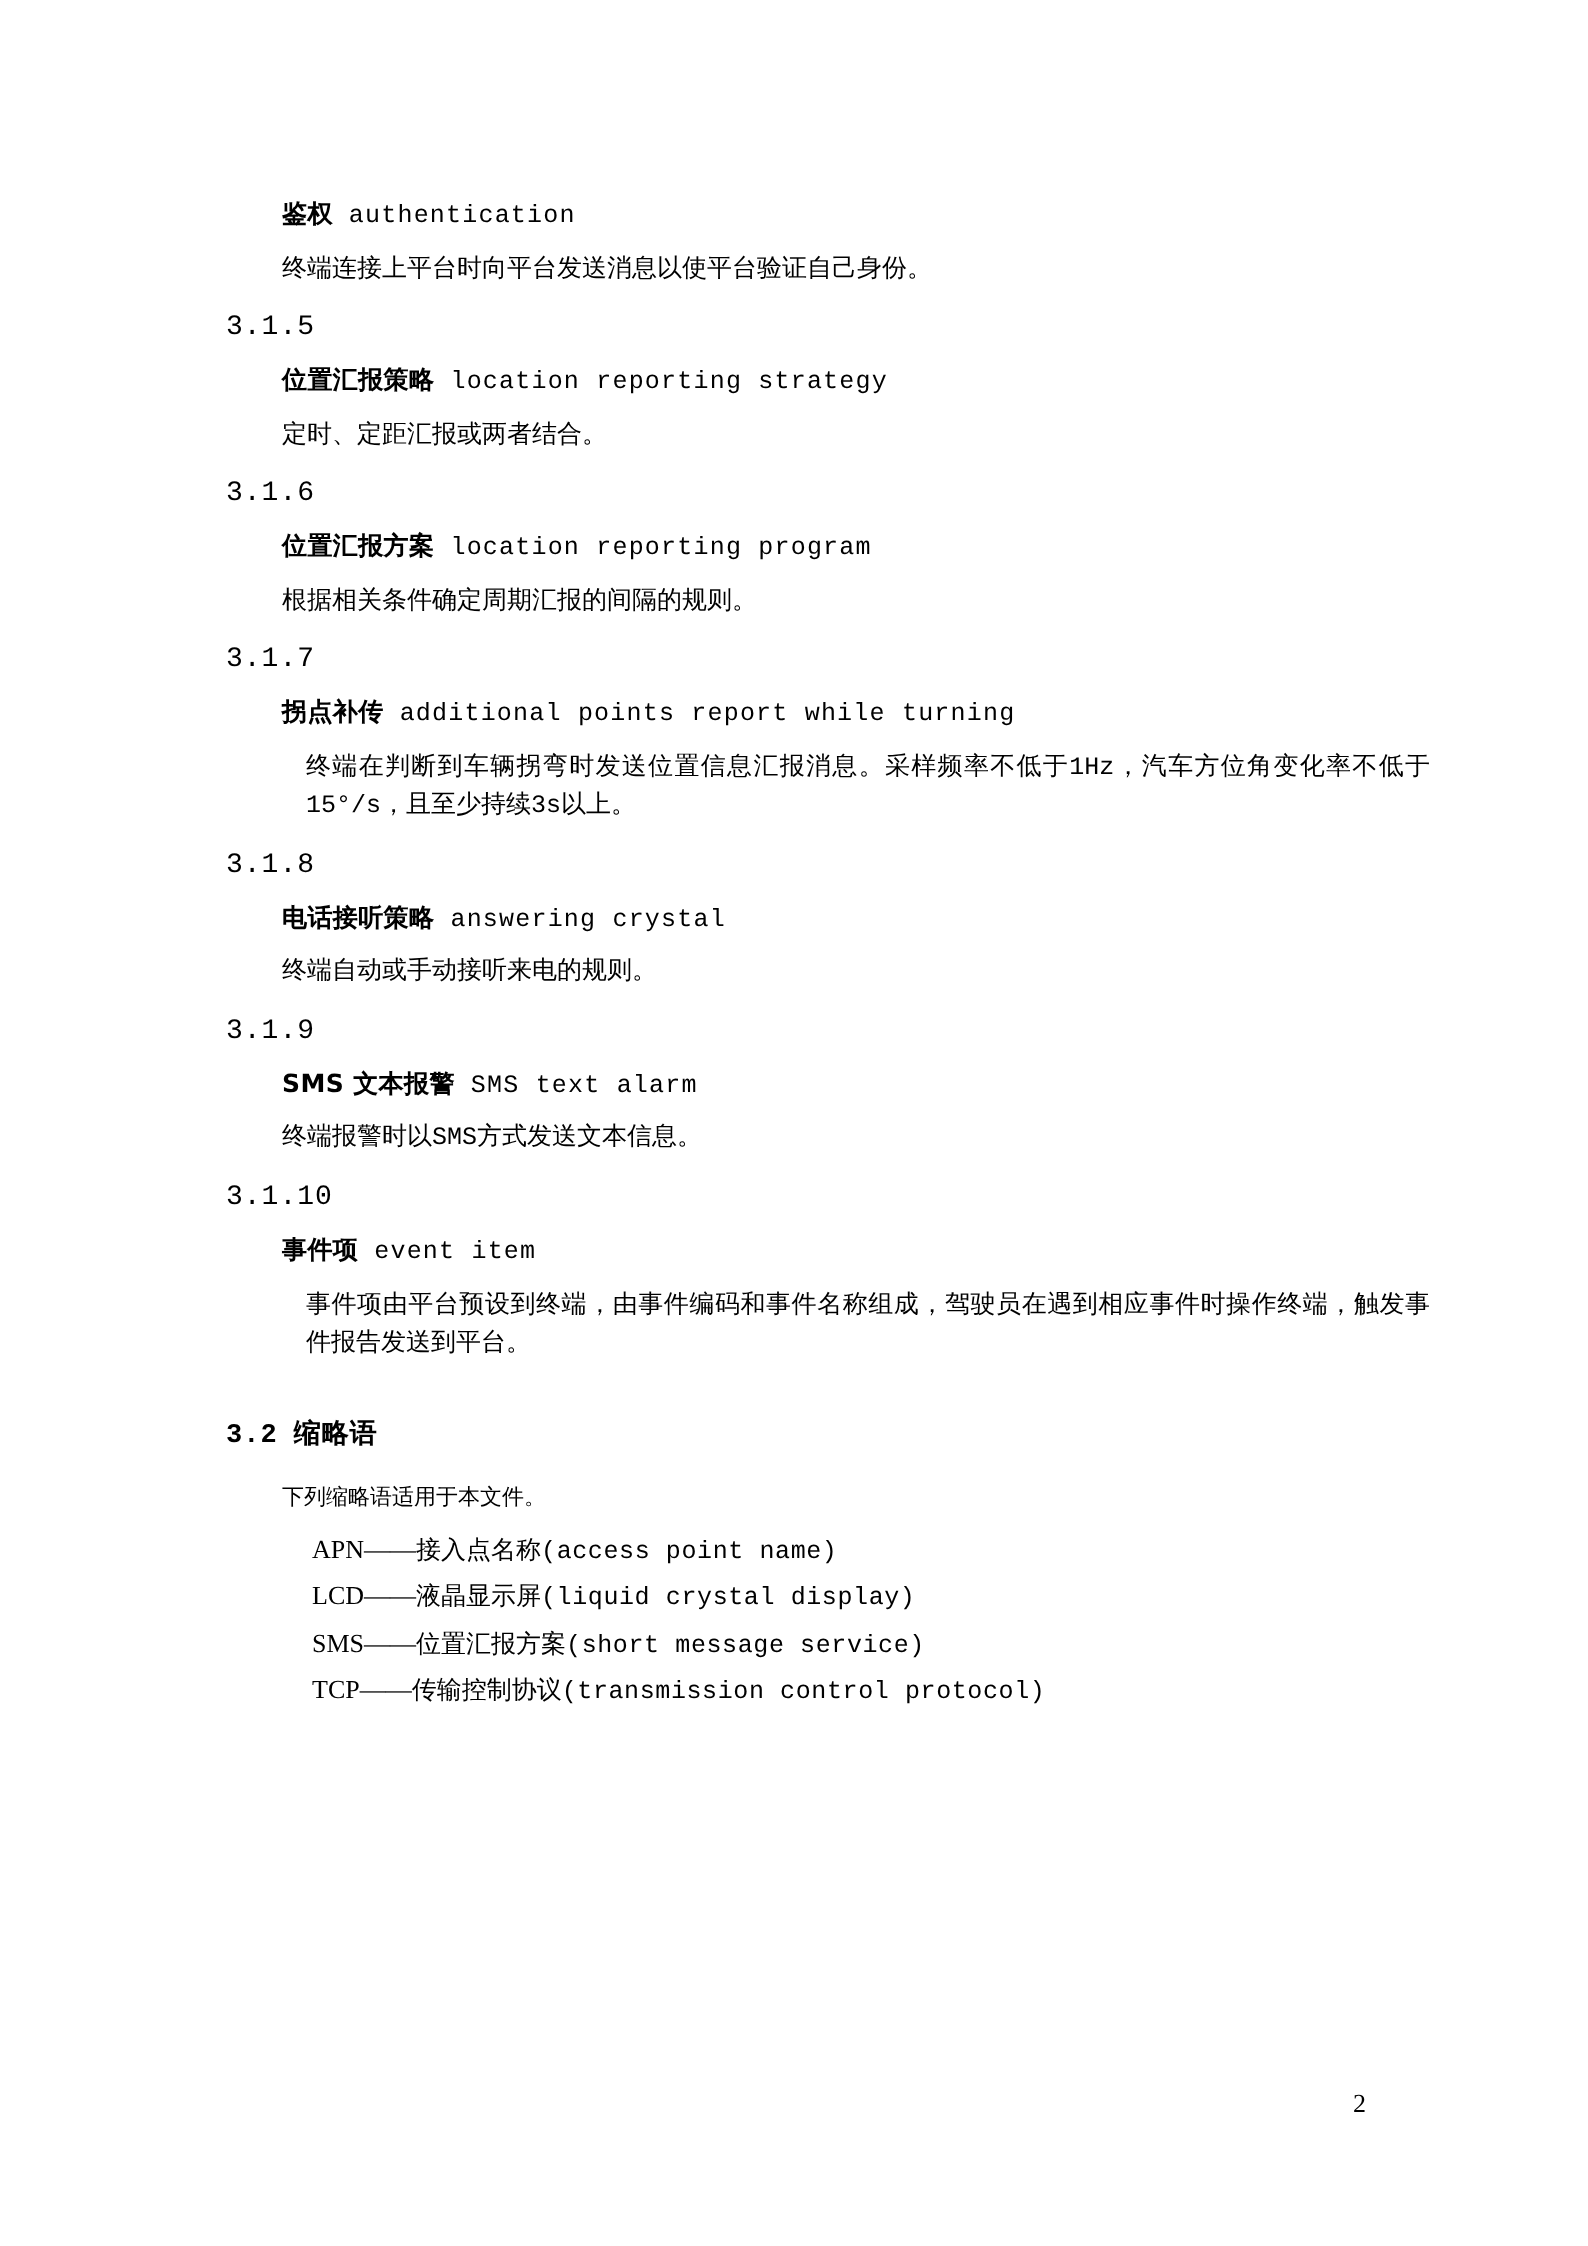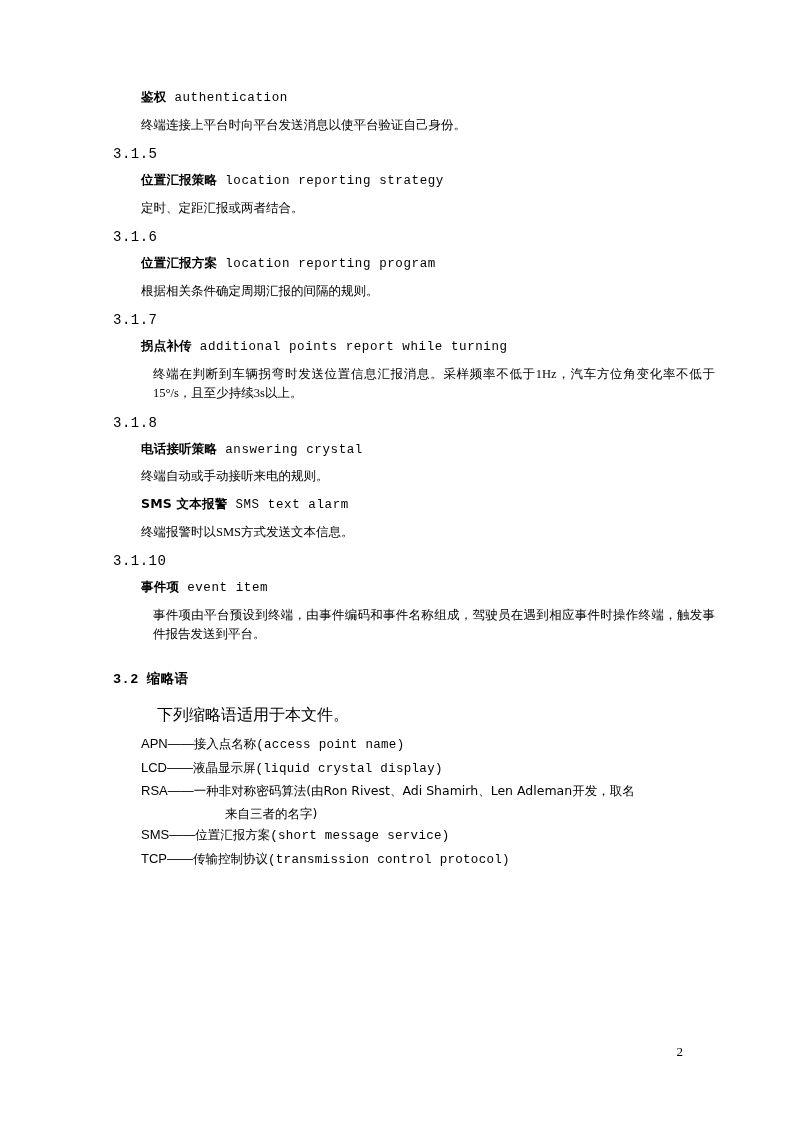--- a/index.html
+++ b/index.html
@@ -12,21 +12,21 @@
     width: 794px;
     height: 1123px;
     background: #ffffff;
     font-family: "Liberation Serif", serif;
     color: #000000;
     overflow: hidden;
   }
   .content {
     position: absolute;
     left: 113px;
-    top: 80px;
+    top: 90px;
     width: 570px;
   }
 
   
   .clause-num {
     font-family: "Liberation Mono", monospace;
     font-size: 14px;
     letter-spacing: 0.5px;
     margin: 11px 0 0 0;
     line-height: 1.2;
@@ -47,21 +47,21 @@
   }
   .term .en {
     font-family: "Liberation Mono", monospace;
     font-size: 12.5px;
     letter-spacing: 0.6px;
   }
 
   
   .def {
     margin: 9px 0 0 28px;
-    font-family: Liberation Serif, serif;
+    font-family: Liberation Mono, monospace;
     font-size: 12.5px;
     line-height: 1.55;
     text-align: justify;
   }
   .def.wide {
     margin-left: 40px;
     width: 562px;
     text-indent: 0;
   }
 
@@ -73,40 +73,41 @@
     font-weight: 700;
     letter-spacing: 0.5px;
   }
   .sec-head .num {
     font-family: "Liberation Mono", monospace;
     font-weight: 700;
     margin-right: 8px;
   }
 
   .intro {
-    margin: 14px 0 0 44px;
-    font-family: "DejaVu Sans", sans-serif;
-    font-size: 16px;
+    margin: 14px 0 0 28px;
+    font-family: "DejaVu Sans", sans-serif;
+    font-size: 11px;
     line-height: 1.5;
   }
 
   
   .abbr-list {
     margin: 6px 0 0 28px;
   }
   .abbr-item {
     display: flex;
     font-size: 12.5px;
     line-height: 1.72;
     font-family: "DejaVu Sans", sans-serif;
   }
   .abbr-item .key {
-    font-family: Liberation Sans, sans-serif;
+    font-family: Liberation Serif, serif;
     font-size: 13px;
     white-space: nowrap;
+    margin-left: 15px;
   }
   .abbr-item .val {
     font-family: "DejaVu Sans", sans-serif;
   }
   .abbr-item .val .mono {
     font-family: "Liberation Mono", monospace;
     font-size: 12.5px;
     letter-spacing: 0.3px;
   }
   .abbr-item.multiline {
@@ -158,20 +159,21 @@
     </div>
     <div class="def wide">终端在判断到车辆拐弯时发送位置信息汇报消息。采样频率不低于1Hz，汽车方位角变化率不低于15°/s，且至少持续3s以上。</div>
 
     <div class="clause-num">3.1.8</div>
     <div class="term">
       <span class="cn">电话接听策略</span>
       <span class="en">answering crystal</span>
     </div>
     <div class="def">终端自动或手动接听来电的规则。</div>
 
+    <div class="clause-num">3.1.9</div>
     <div class="term">
       <span class="cn">SMS 文本报警</span>
       <span class="en">SMS text alarm</span>
     </div>
     <div class="def">终端报警时以SMS方式发送文本信息。</div>
 
     <div class="clause-num">3.1.10</div>
     <div class="term">
       <span class="cn">事件项</span>
       <span class="en">event item</span>
@@ -185,24 +187,20 @@
 
     <div class="abbr-list">
       <div class="abbr-item">
         <span class="key">APN——</span>
         <span class="val"><span>接入点名称</span><span class="mono">(access point name)</span></span>
       </div>
       <div class="abbr-item">
         <span class="key">LCD——</span>
         <span class="val"><span>液晶显示屏</span><span class="mono">(liquid crystal display)</span></span>
       </div>
-      <div class="abbr-item multiline">
-        <span class="key">RSA——</span><span class="val"><span>一种非对称密码算法</span><span>(由Ron Rivest、Adi Shamirh、Len Adleman开发，取名</span></span>
-        <span class="cont">来自三者的名字)</span>
-      </div>
       <div class="abbr-item">
         <span class="key">SMS——</span>
         <span class="val"><span>位置汇报方案</span><span class="mono">(short message service)</span></span>
       </div>
       <div class="abbr-item">
         <span class="key">TCP——</span>
         <span class="val"><span>传输控制协议</span><span class="mono">(transmission control protocol)</span></span>
       </div>
     </div>
 

